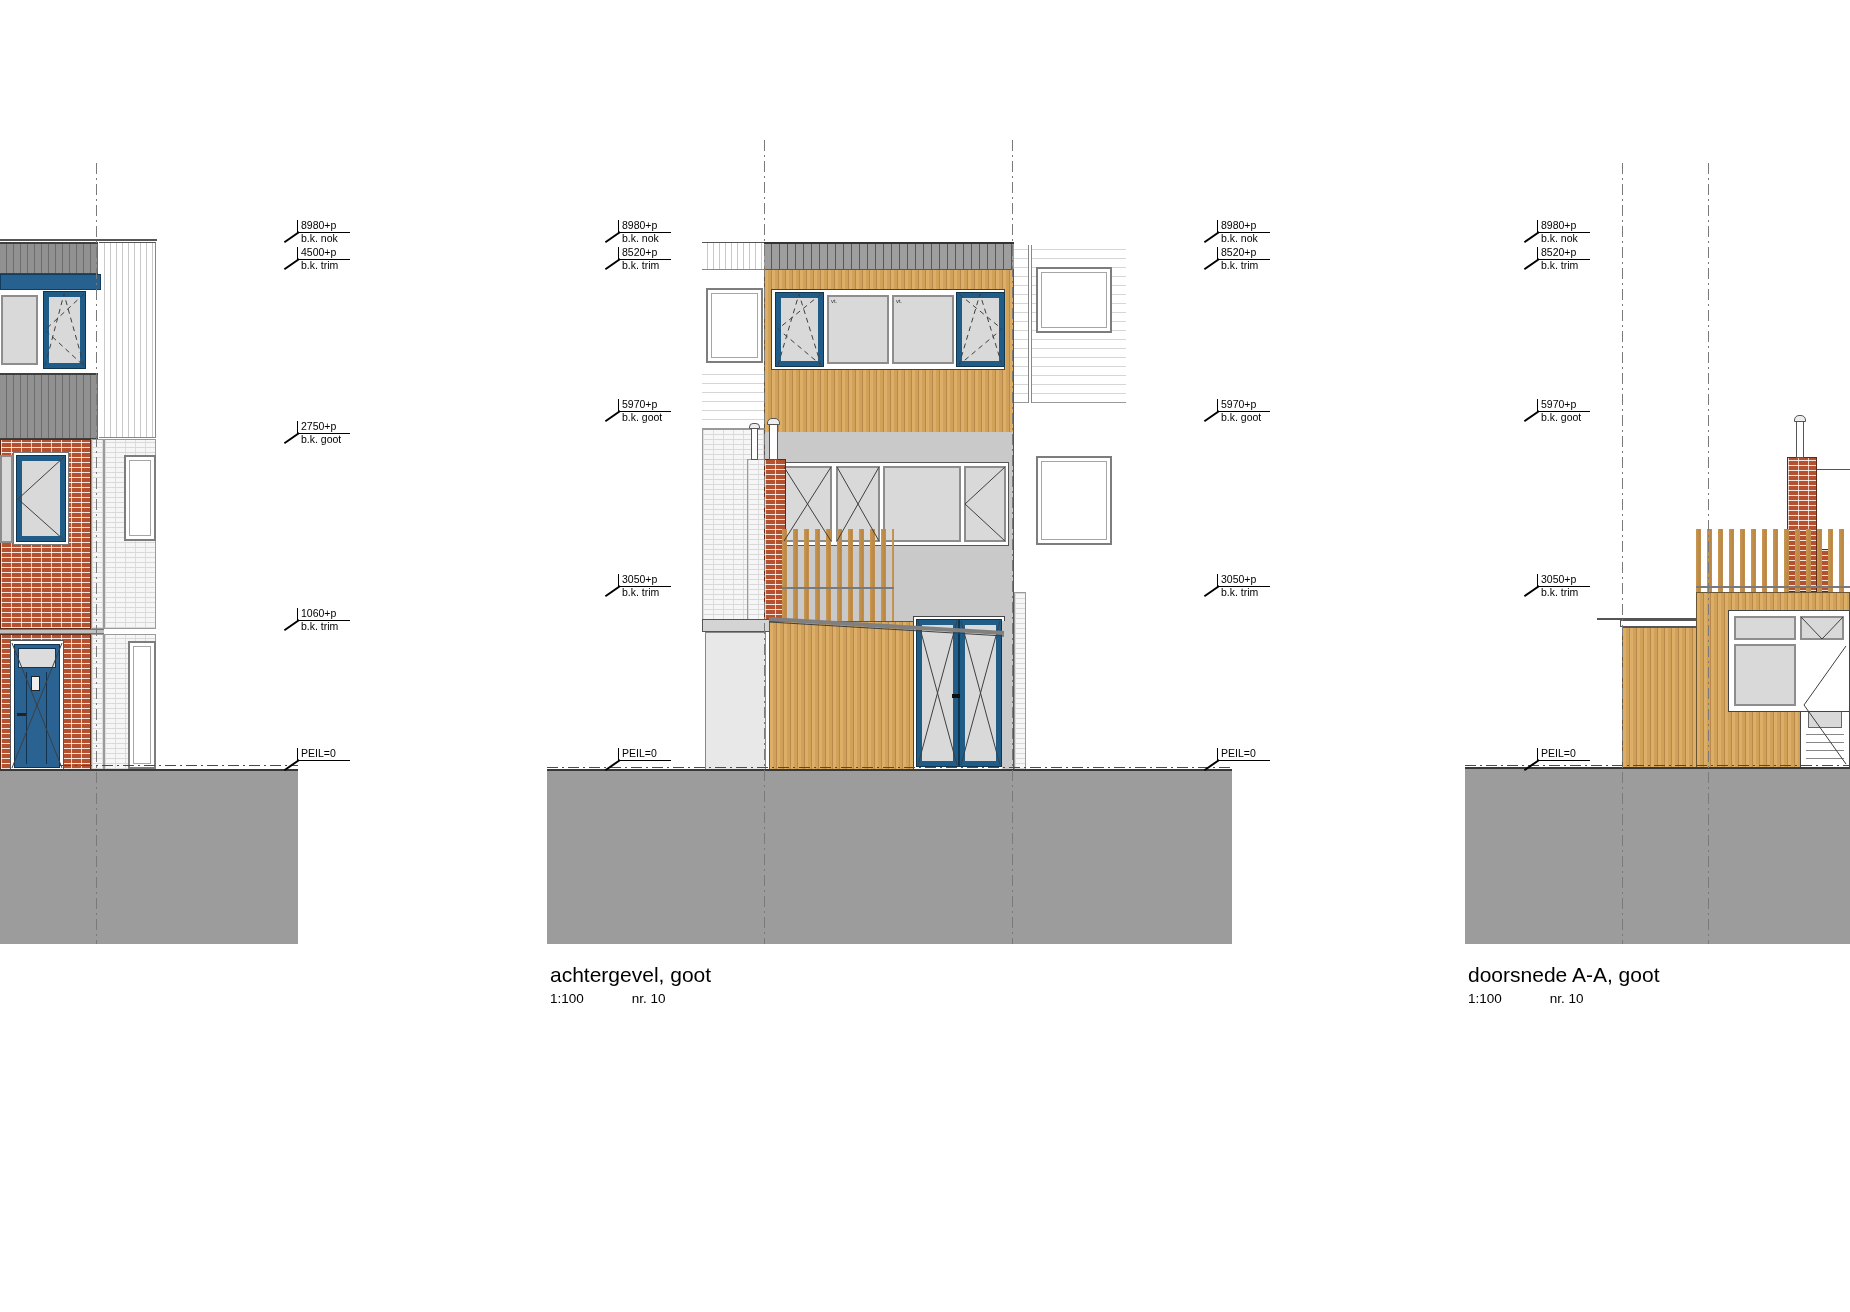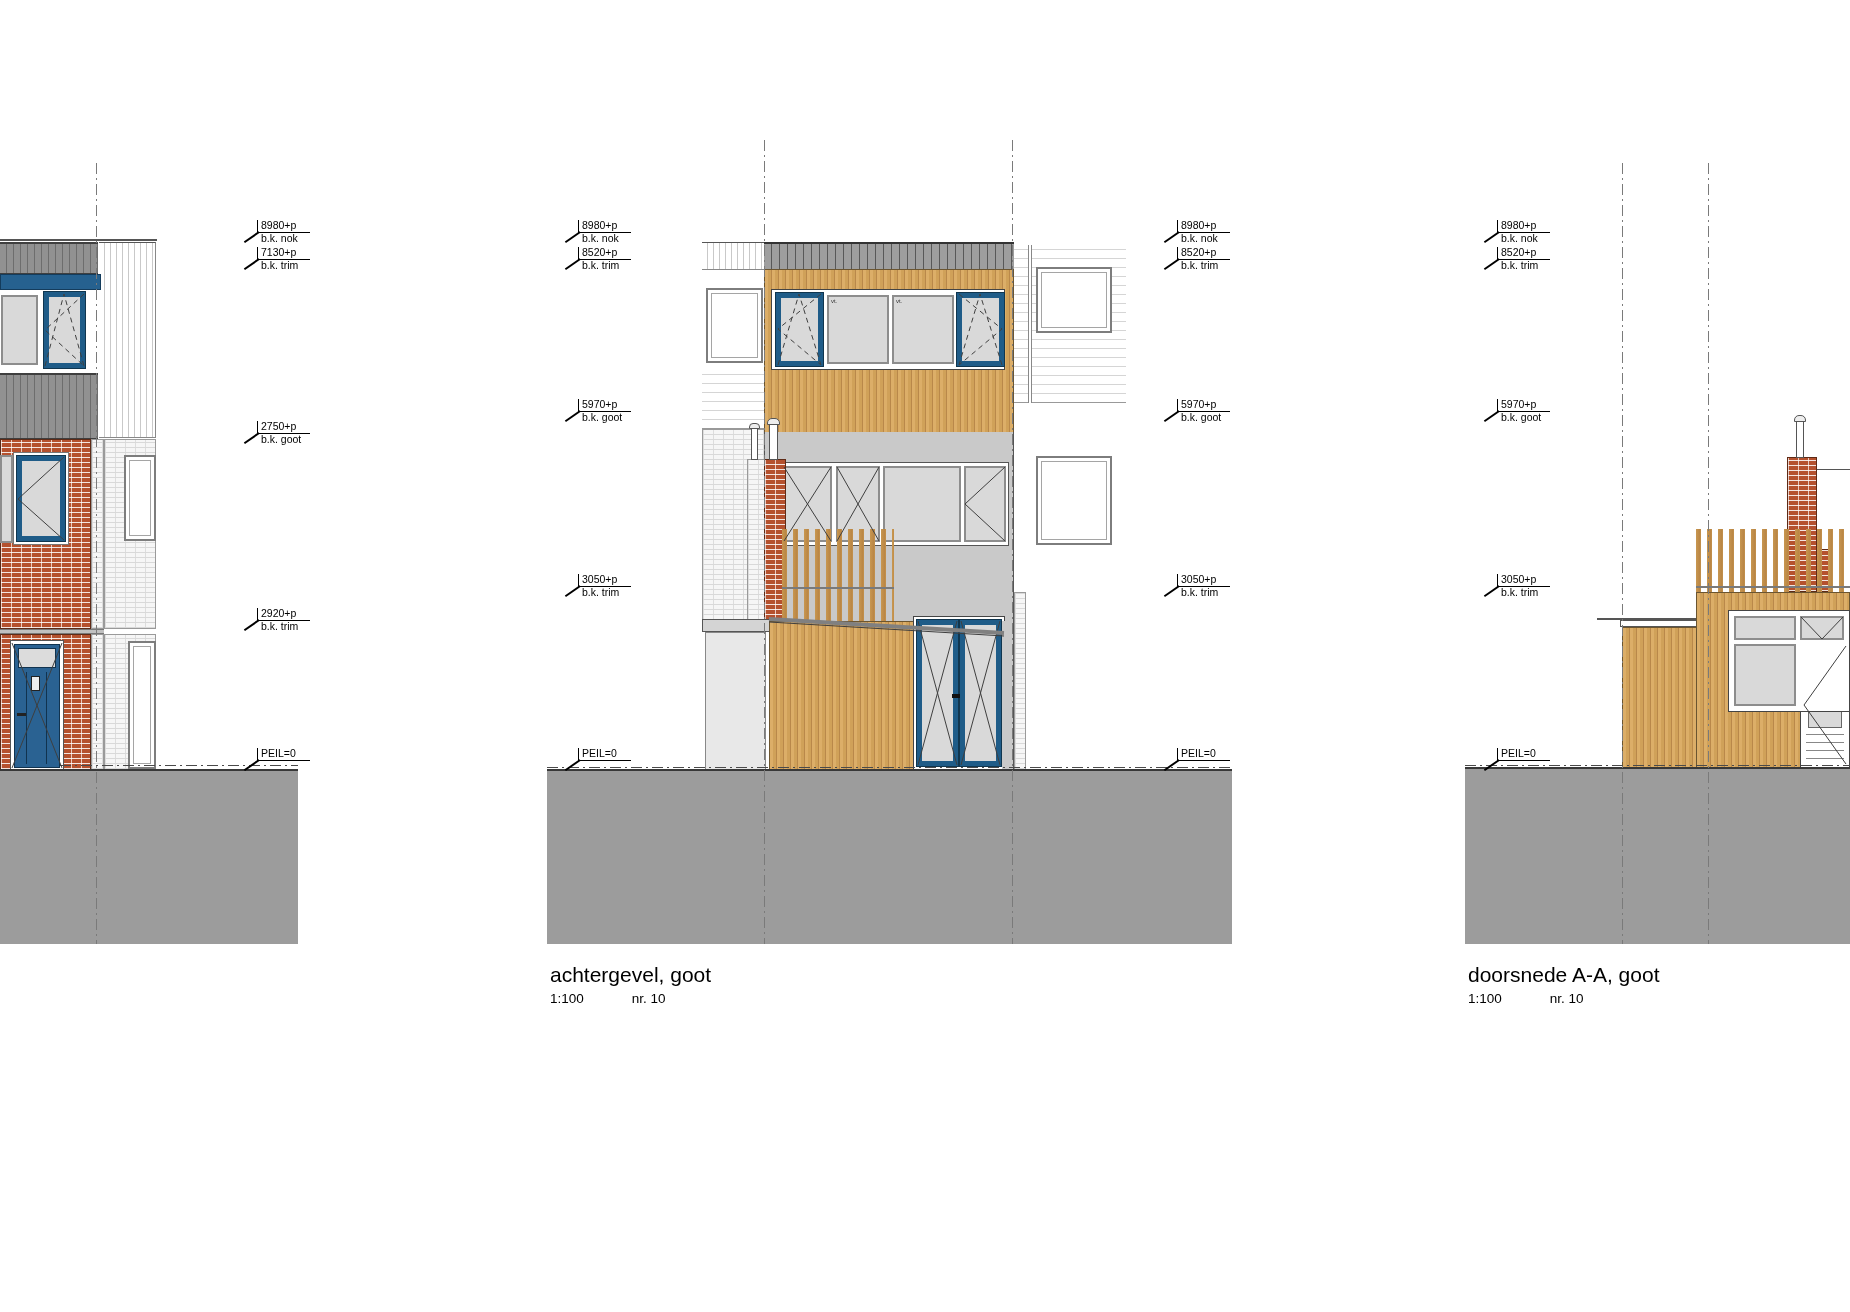--- a/index.html
+++ b/index.html
@@ -17,21 +17,21 @@
   .siding{background:repeating-linear-gradient(0deg,#ffffff 0 8px,#d5d5d5 8px 9px),#fff;box-sizing:border-box;}
   .stucco{background:#c9c9c9;}
   .glass{background:#d9d9d9;border:2px solid #8d8d8d;box-sizing:border-box;}
   .frameW{background:#fff;border:2px solid #7d7d7d;box-shadow:inset 0 0 0 3px #fff,inset 0 0 0 4px #a5a5a5;box-sizing:border-box;}
   .blueWin{border:5px solid #1f5c88;outline:1px solid #10364f;background:#d9d9d9;box-sizing:border-box;}
   .ground{background:#9c9c9c;border-top:2px solid #383838;box-sizing:border-box;}
   .ddv{width:1px;background:repeating-linear-gradient(180deg,#7a7a7a 0 11px,rgba(0,0,0,0) 11px 15px,#7a7a7a 15px 17px,rgba(0,0,0,0) 17px 21px);}
   .ddh{height:1px;background:repeating-linear-gradient(90deg,#4a4a4a 0 11px,rgba(0,0,0,0) 11px 15px,#4a4a4a 15px 17px,rgba(0,0,0,0) 17px 21px);}
   .line{background:#555;}
   
-  .marker{position:absolute;font-size:10.5px;line-height:11px;white-space:nowrap;}
+  .marker{position:absolute;font-size:10.5px;line-height:11px;white-space:nowrap;margin-left:40px;}
   .marker .mval{display:inline-block;border-bottom:1px solid #000;border-left:1px solid #000;padding:0 14px 1px 3px;}
   .marker .mref{display:block;padding-left:4px;}
   .marker .diag{position:absolute;left:-16px;top:11px;width:18px;height:1.5px;background:#000;transform-origin:right center;transform:rotate(-35deg);}
   
   .title{font-size:21px;}
   .subtitle{font-size:13.5px;margin-top:4px;}
   .subtitle .sheet{margin-left:48px;}
   .vtlabel{position:absolute;left:2px;top:1px;font-size:6px;color:#333;line-height:6px;}
   svg.overlay{position:absolute;left:0;top:0;pointer-events:none;}
 </style>
@@ -173,31 +173,31 @@
     <path d="M769,622 L1004,636" stroke="#3f3f3f" stroke-width="1" fill="none"></path>
   </svg>
 
   <div class="marker" style="left:257px;top:220px;">
     <span class="diag"></span>
     <span class="mval">8980+p</span>
     <span class="mref">b.k. nok</span>
   </div>
   <div class="marker" style="left:257px;top:247px;">
     <span class="diag"></span>
-    <span class="mval">7130+p</span>
+    <span class="mval">4500+p</span>
     <span class="mref">b.k. trim</span>
   </div>
   <div class="marker" style="left:257px;top:421px;">
     <span class="diag"></span>
     <span class="mval">2750+p</span>
     <span class="mref">b.k. goot</span>
   </div>
   <div class="marker" style="left:257px;top:608px;">
     <span class="diag"></span>
-    <span class="mval">2920+p</span>
+    <span class="mval">1060+p</span>
     <span class="mref">b.k. trim</span>
   </div>
   <div class="marker" style="left:257px;top:748px;">
     <span class="diag"></span>
     <span class="mval">PEIL=0</span>
   </div>
 
   <div class="marker" style="left:578px;top:220px;">
     <span class="diag"></span>
     <span class="mval">8980+p</span>

